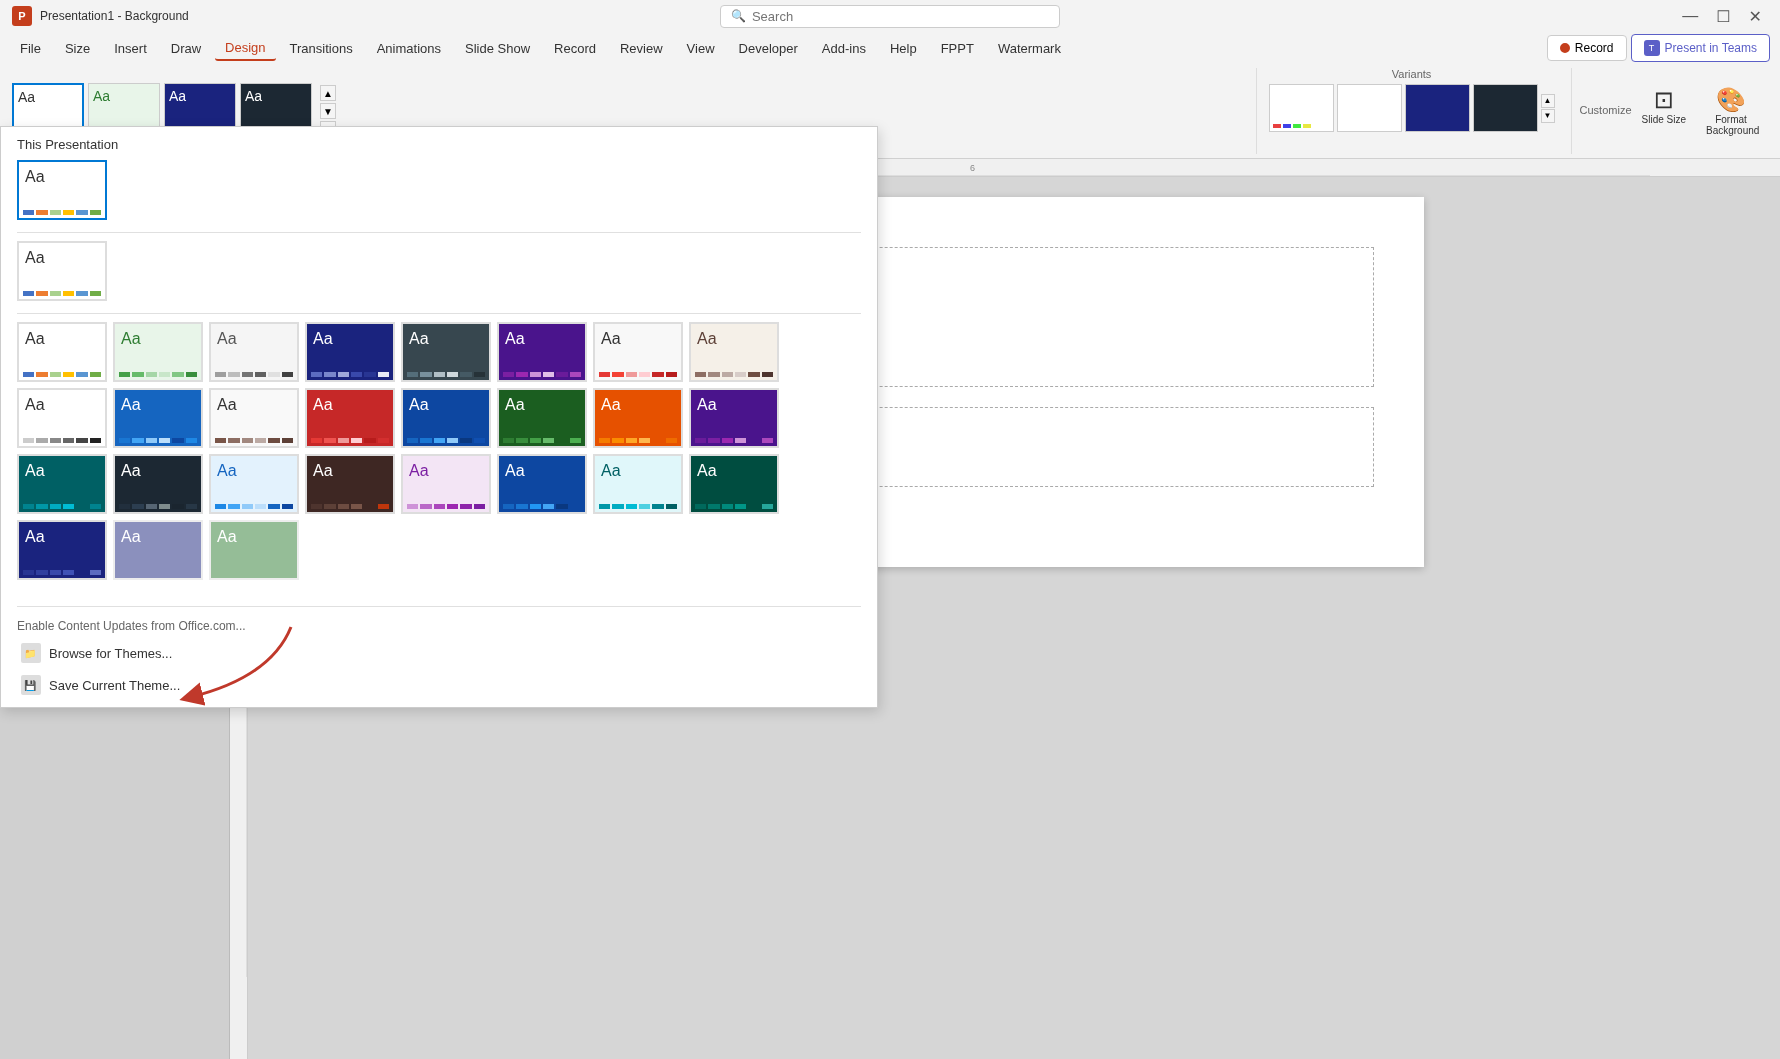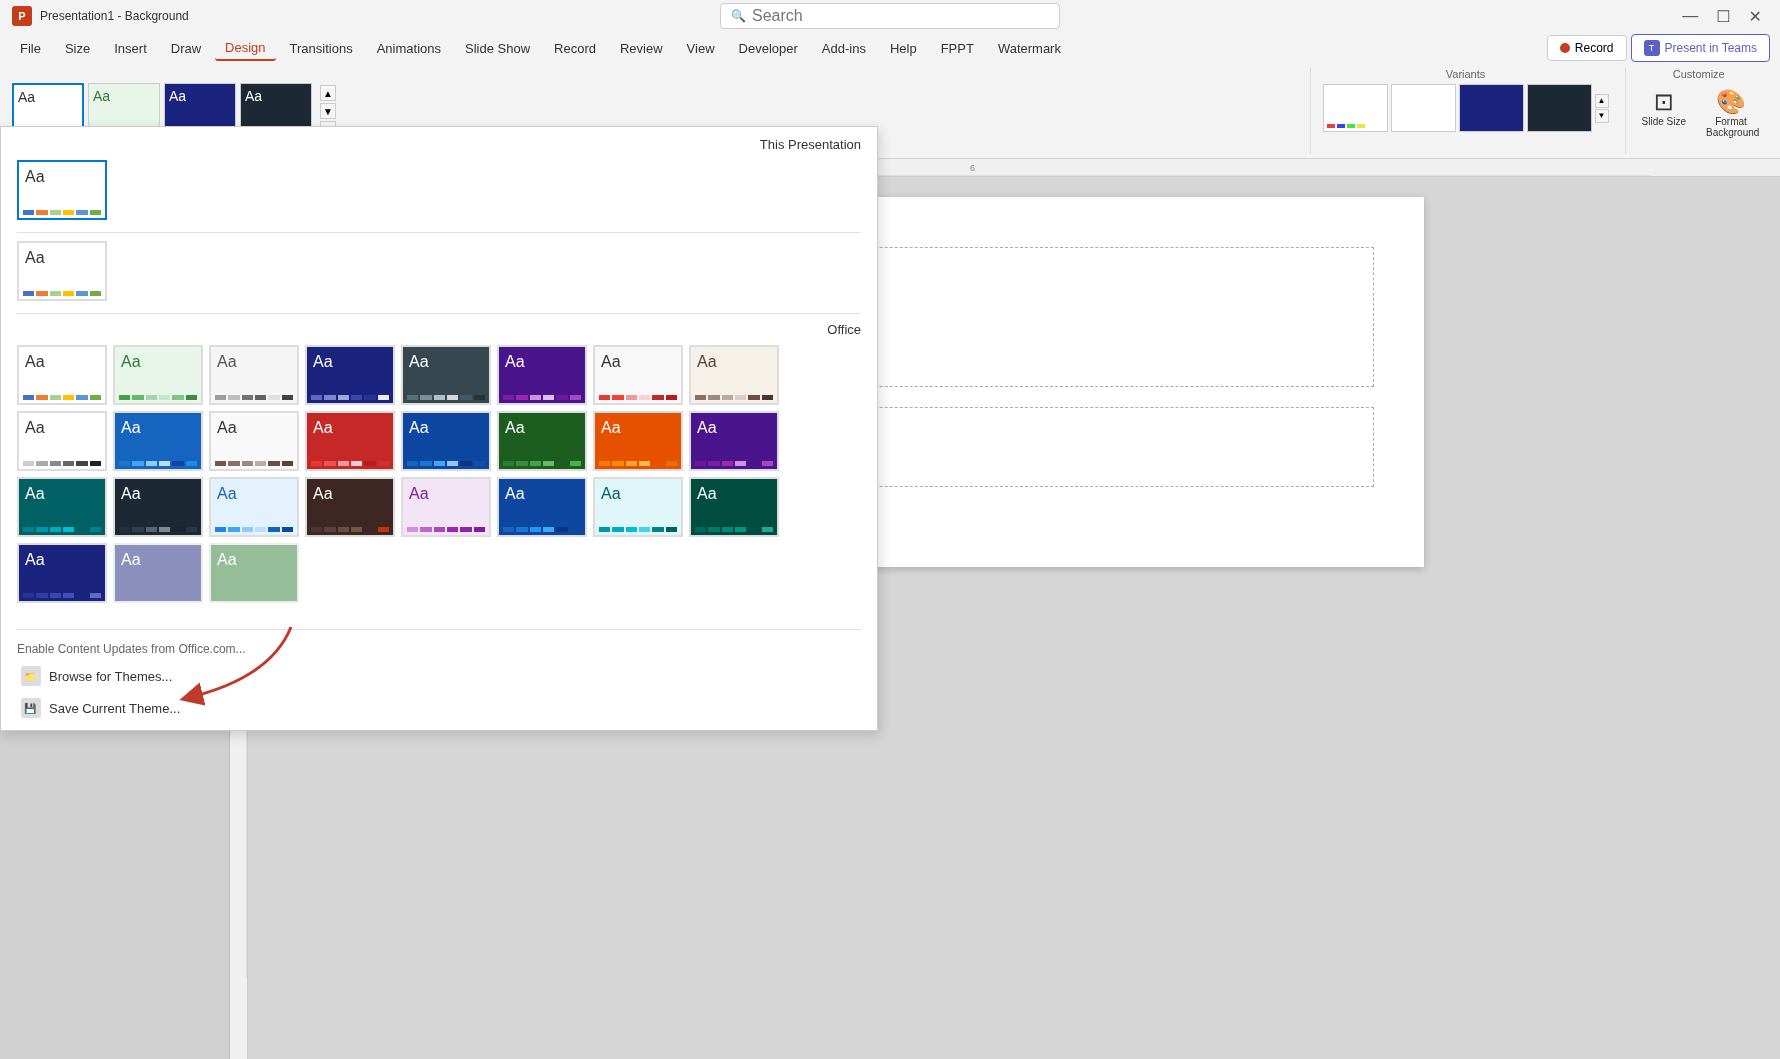--- a/index.html
+++ b/index.html
@@ -12,21 +12,21 @@
     }
     .title-bar-left { display: flex; align-items: center; gap: 8px; }
     .app-icon { width: 20px; height: 20px; background: #c43e1c; border-radius: 3px;
       display: flex; align-items: center; justify-content: center; color: white; font-size: 11px; font-weight: bold; }
     .title-text { font-size: 12px; color: #333; }
     .title-bar-center { position: absolute; left: 50%; transform: translateX(-50%); }
     .search-box {
       display: flex; align-items: center; background: white; border: 1px solid #ccc;
       border-radius: 4px; padding: 3px 10px; width: 340px; gap: 6px;
     }
-    .search-box input { border: none; outline: none; font-size: 16px; width: 100%; color: #b91c1c; background: transparent; }
+    .search-box input { border: none; outline: none; font-size: 13px; width: 100%; color: #b91c1c; background: transparent; }
     .title-bar-right { display: flex; align-items: center; gap: 6px; }
     .win-control { font-size: 16px; color: #555; cursor: pointer; padding: 0 6px; }
 
     
     .ribbon { background: #f3f3f3; border-bottom: 1px solid #d0d0d0; }
     .menu-bar {
       display: flex; align-items: center; height: 32px; padding: 0 10px; gap: 4px;
     }
     .menu-item {
       padding: 4px 10px; font-size: 13px; color: #333; cursor: pointer; border-radius: 3px;
@@ -41,42 +41,42 @@
     }
     .record-dot { width: 10px; height: 10px; border-radius: 50%; background: #c43e1c; border: 2px solid #c43e1c; }
     .present-btn {
       display: flex; align-items: center; gap: 5px; padding: 5px 12px;
       border: 1px solid #5b5fc7; border-radius: 4px; background: white; cursor: pointer; font-size: 12px; color: #5b5fc7;
     }
     .teams-icon { width: 16px; height: 16px; background: #5b5fc7; border-radius: 3px; display: flex; align-items: center; justify-content: center; color: white; font-size: 9px; }
 
     
     .customize-section {
-      display: flex; flex-direction: column; align-items: center; gap: 2px; padding: 0 8px; border-left: 1px solid #ddd;
+      display: flex; flex-direction: row; align-items: center; gap: 2px; padding: 0 8px; border-left: 1px solid #ddd;
     }
     .customize-btn {
       display: flex; flex-direction: column; align-items: center; padding: 4px 8px;
       cursor: pointer; border-radius: 3px; font-size: 11px; color: #333;
     }
 
     
     .ribbon-scroll { display: flex; flex-direction: column; justify-content: center; gap: 2px; padding: 0 2px; }
     .ribbon-scroll-btn { width: 16px; height: 16px; border: 1px solid #ccc; background: #f5f5f5; cursor: pointer; display: flex; align-items: center; justify-content: center; font-size: 10px; }
 
     
     .theme-panel {
       position: absolute; left: 0; top: 126px; width: 878px; background: white;
       border: 1px solid #ccc; box-shadow: 2px 4px 12px rgba(0,0,0,0.15); z-index: 100;
       padding: 0;
     }
     .theme-panel-inner { padding: 10px 16px 0; max-height: 490px; overflow-y: scroll; }
     .theme-panel-inner::-webkit-scrollbar { width: 14px; }
     .theme-panel-inner::-webkit-scrollbar-thumb { background: #bbb; border-radius: 0; }
 
-    .theme-section-label { font-size: 13px; color: #333; margin-bottom: 8px; font-weight: 400; text-align: right; }
+    .theme-section-label { font-size: 13px; color: #333; margin-bottom: 8px; font-weight: 400; }
 
     .theme-grid { display: flex; flex-wrap: wrap; gap: 6px; margin-bottom: 12px; }
     .theme-item {
       width: 90px; height: 60px; border: 2px solid #ddd; cursor: pointer; position: relative;
       display: flex; align-items: flex-start; overflow: hidden; background: white;
     }
     .theme-item.selected { border-color: #0078d4; }
     .theme-item .aa-text { font-size: 16px; font-weight: 500; padding: 6px 6px 0; }
     .theme-item .color-bars { position: absolute; bottom: 3px; left: 4px; right: 4px; display: flex; gap: 2px; height: 5px; }
     .theme-item .color-bars span { flex: 1; height: 5px; }
@@ -309,21 +309,20 @@
           <span style="background:#A9D18E;"></span>
           <span style="background:#FFC000;"></span>
           <span style="background:#5A96D2;"></span>
           <span style="background:#70AD47;"></span>
         </div>
       </div>
     </div>
 
     <div class="divider"></div>
 
-    <div class="theme-section-label">Office</div>
     <div class="theme-grid">
 
       <div class="theme-item" style="background:#ffffff;">
         <span class="aa-text" style="color:#333;">Aa</span>
         <div class="color-bars">
           <span style="background:#4472C4;"></span>
             <span style="background:#ED7D31;"></span>
             <span style="background:#A9D18E;"></span>
             <span style="background:#FFC000;"></span>
             <span style="background:#5A96D2;"></span>

